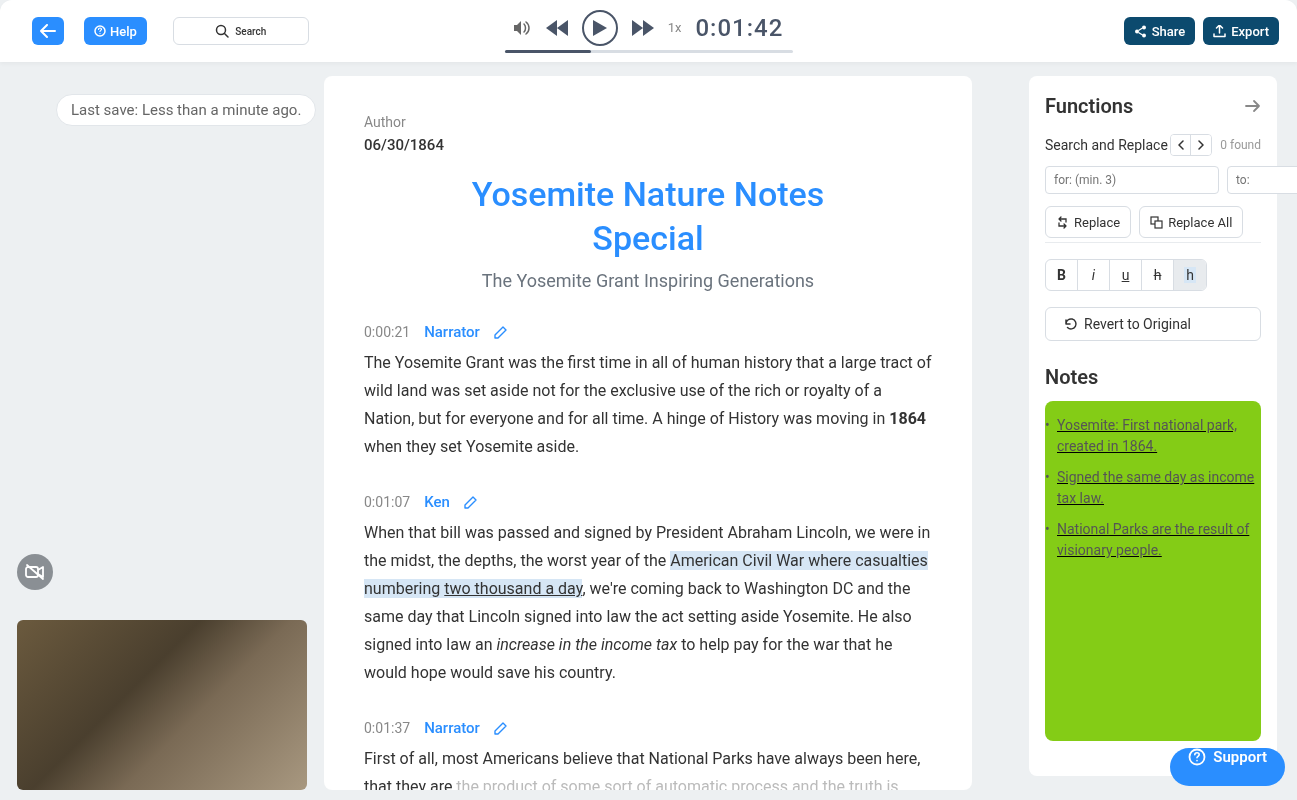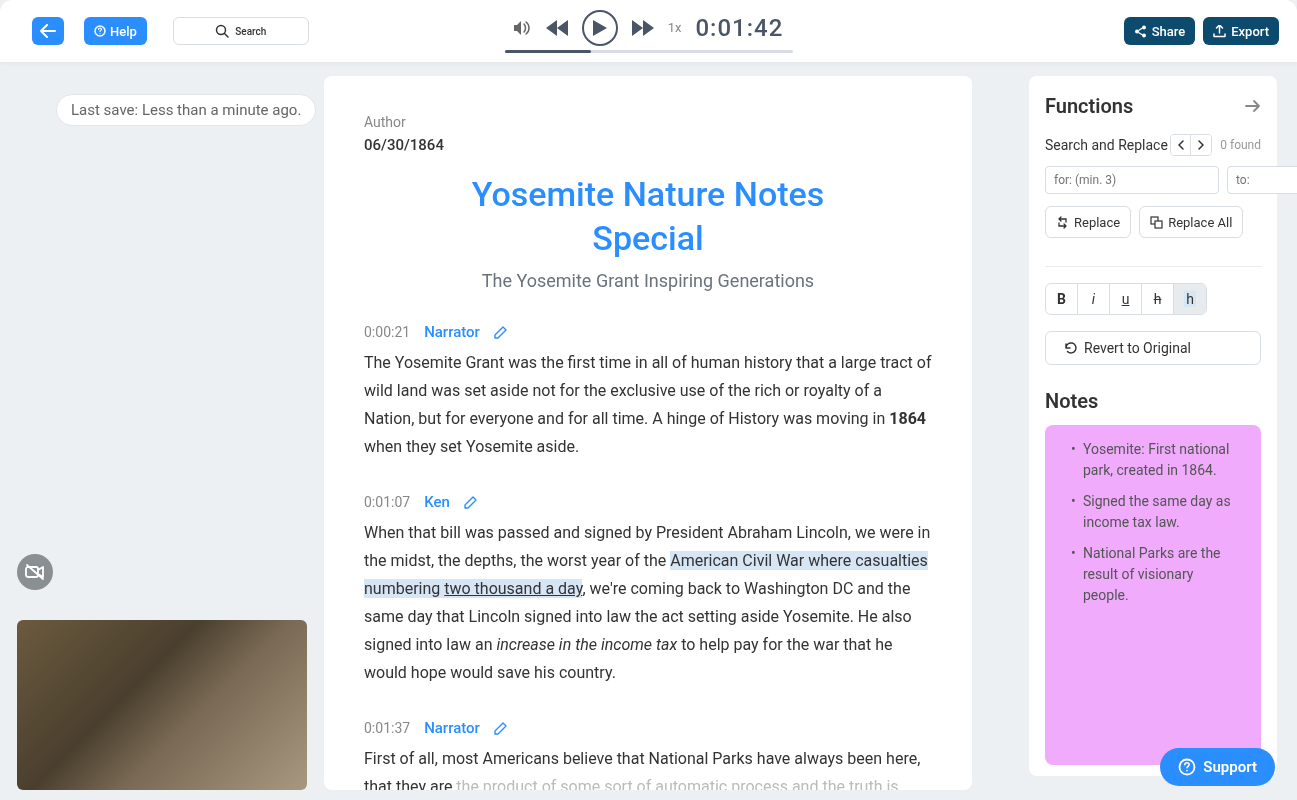--- a/index.html
+++ b/index.html
@@ -45,33 +45,33 @@
 .sidebar-title { font-size: 20px; font-weight: 600; color: #333; }
 .sr-row { display: flex; justify-content: space-between; align-items: center; margin-bottom: 10px; }
 .sr-label { font-size: 14px; color: #333; }
 .sr-nav { display: flex; align-items: center; gap: 8px; }
 .sr-arrows { display: flex; border: 1px solid #d8dde3; border-radius: 4px; overflow: hidden; }
 .sr-arrow { width: 20px; height: 20px; display: flex; align-items: center; justify-content: center; cursor: pointer; background: #fff; }
 .sr-arrow:first-child { border-right: 1px solid #d8dde3; }
 .sr-found { font-size: 12px; color: #999; }
 .sr-inputs { display: flex; gap: 8px; margin-bottom: 12px; }
 .sr-input { flex: 1; height: 28px; border: 1px solid #d8dde3; border-radius: 4px; padding: 0 8px; font-size: 12px; color: #888; }
-.sr-btns { display: flex; gap: 8px; margin-bottom: 16px; padding-bottom: 28px; border-bottom: 1px solid #e8ebee; }
+.sr-btns { display: flex; gap: 8px; margin-bottom: 16px; padding-bottom: 4px; border-bottom: 1px solid #e8ebee; }
 .sr-btn { height: 32px; padding: 0 10px; border: 1px solid #d8dde3; border-radius: 6px; background: #fff; display: flex; align-items: center; gap: 5px; font-size: 13px; color: #333; cursor: pointer; }
 .fmt-btns { display: flex; border: 1px solid #d8dde3; border-radius: 6px; overflow: hidden; margin-bottom: 16px; width: fit-content; }
 .fmt-btn { width: 32px; height: 30px; display: flex; align-items: center; justify-content: center; border-right: 1px solid #d8dde3; cursor: pointer; font-size: 14px; font-weight: 700; color: #333; }
 .fmt-btn:last-child { border-right: none; }
 .fmt-btn.active { background: #e8ebee; }
 .revert-btn { height: 34px; padding: 0 18px; border: 1px solid #d8dde3; border-radius: 6px; background: #fff; display: flex; align-items: center; gap: 6px; font-size: 14px; color: #333; cursor: pointer; margin-bottom: 24px; }
 .notes-title { font-size: 20px; font-weight: 600; color: #333; margin-bottom: 12px; }
-.notes-box { background: #f0abfc; border-radius: 8px; padding: 14px 26px; min-height: 340px; }
+.notes-box { background: #84cc16; border-radius: 8px; padding: 14px 0; min-height: 340px; text-decoration: underline; }
 .notes-box ul { list-style: none; }
 .notes-box li { font-size: 14px; color: #555; line-height: 1.5; margin-bottom: 10px; padding-left: 12px; position: relative; }
 .notes-box li::before { content: "•"; position: absolute; left: 0; color: #555; }
-.support-btn { position: absolute; right: 22px; bottom: 14px; height: 38px; padding: 0 18px; background: #2a8eff; border-radius: 20px; display: flex; align-items: center; gap: 7px; color: #fff; font-size: 15px; font-weight: 600; cursor: pointer; }
+.support-btn { position: absolute; right: 12px; bottom: 14px; height: 38px; padding: 0 18px; background: #2a8eff; border-radius: 20px; display: flex; gap: 7px; color: #fff; font-size: 15px; font-weight: 600; cursor: pointer; }
 svg { display: block; }
 input { outline: none; }
 </style>
 </head>
 <body>
 
 <div class="app">
   <div class="topbar">
     <div class="left-controls">
       <div class="back-btn">

